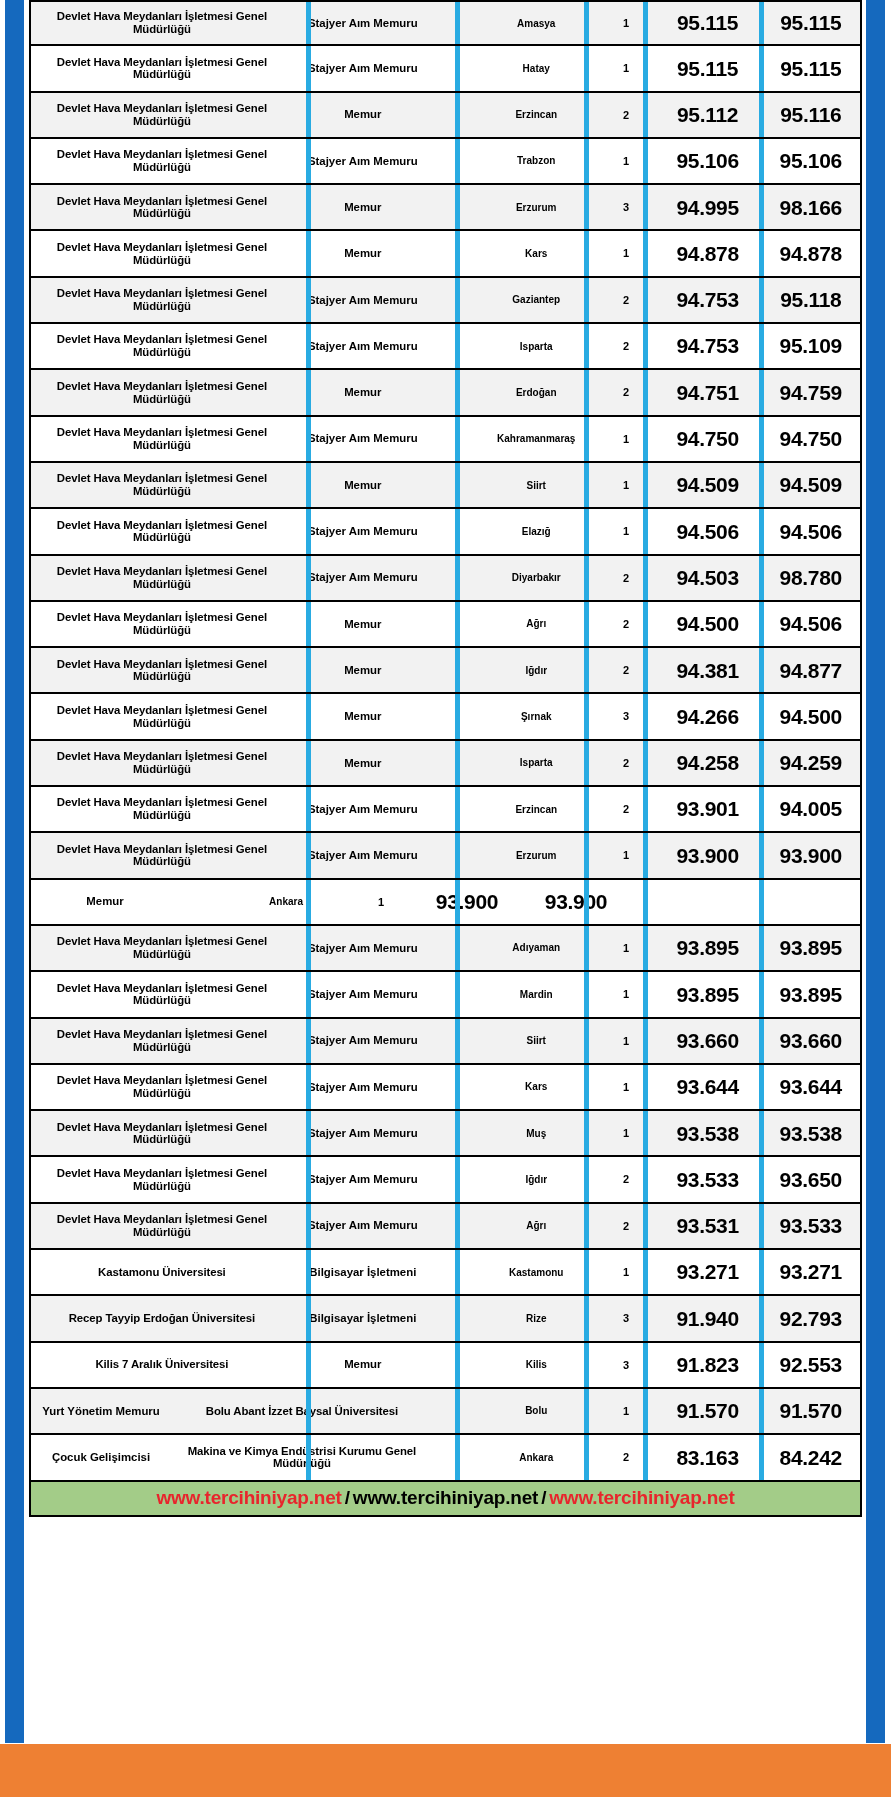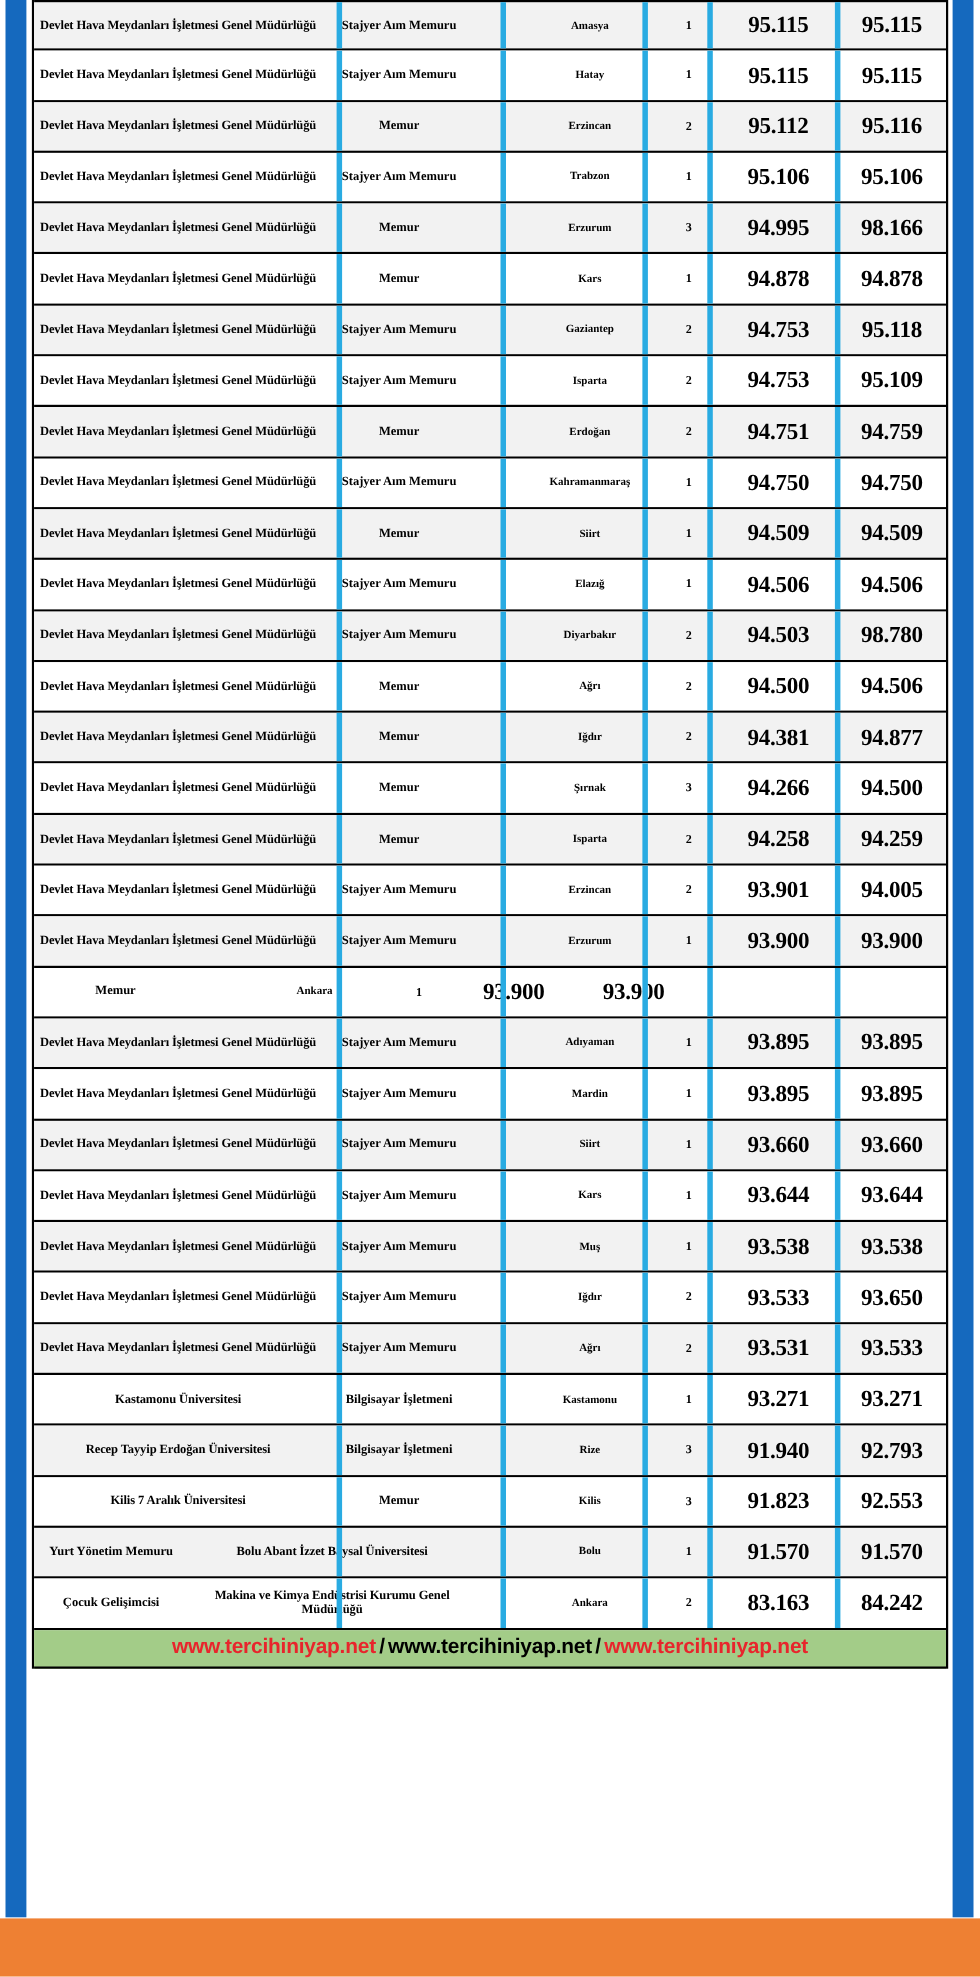--- a/index.html
+++ b/index.html
@@ -49,21 +49,20 @@
     background: #ffffff;
   }
 
   .row {
     position: relative;
     display: flex;
     width: 829px;
     height: 46.3px;
     border-bottom: 2px solid #000;
     background: #ffffff;
-    font-family: Liberation Serif, serif;
   }
   .row.alt { background: #F2F2F2; }
   .row:first-child { border-top: 2px solid #000; }
 
   .cell {
     display: flex;
     align-items: center;
     justify-content: center;
     text-align: center;
     line-height: 1.12;

